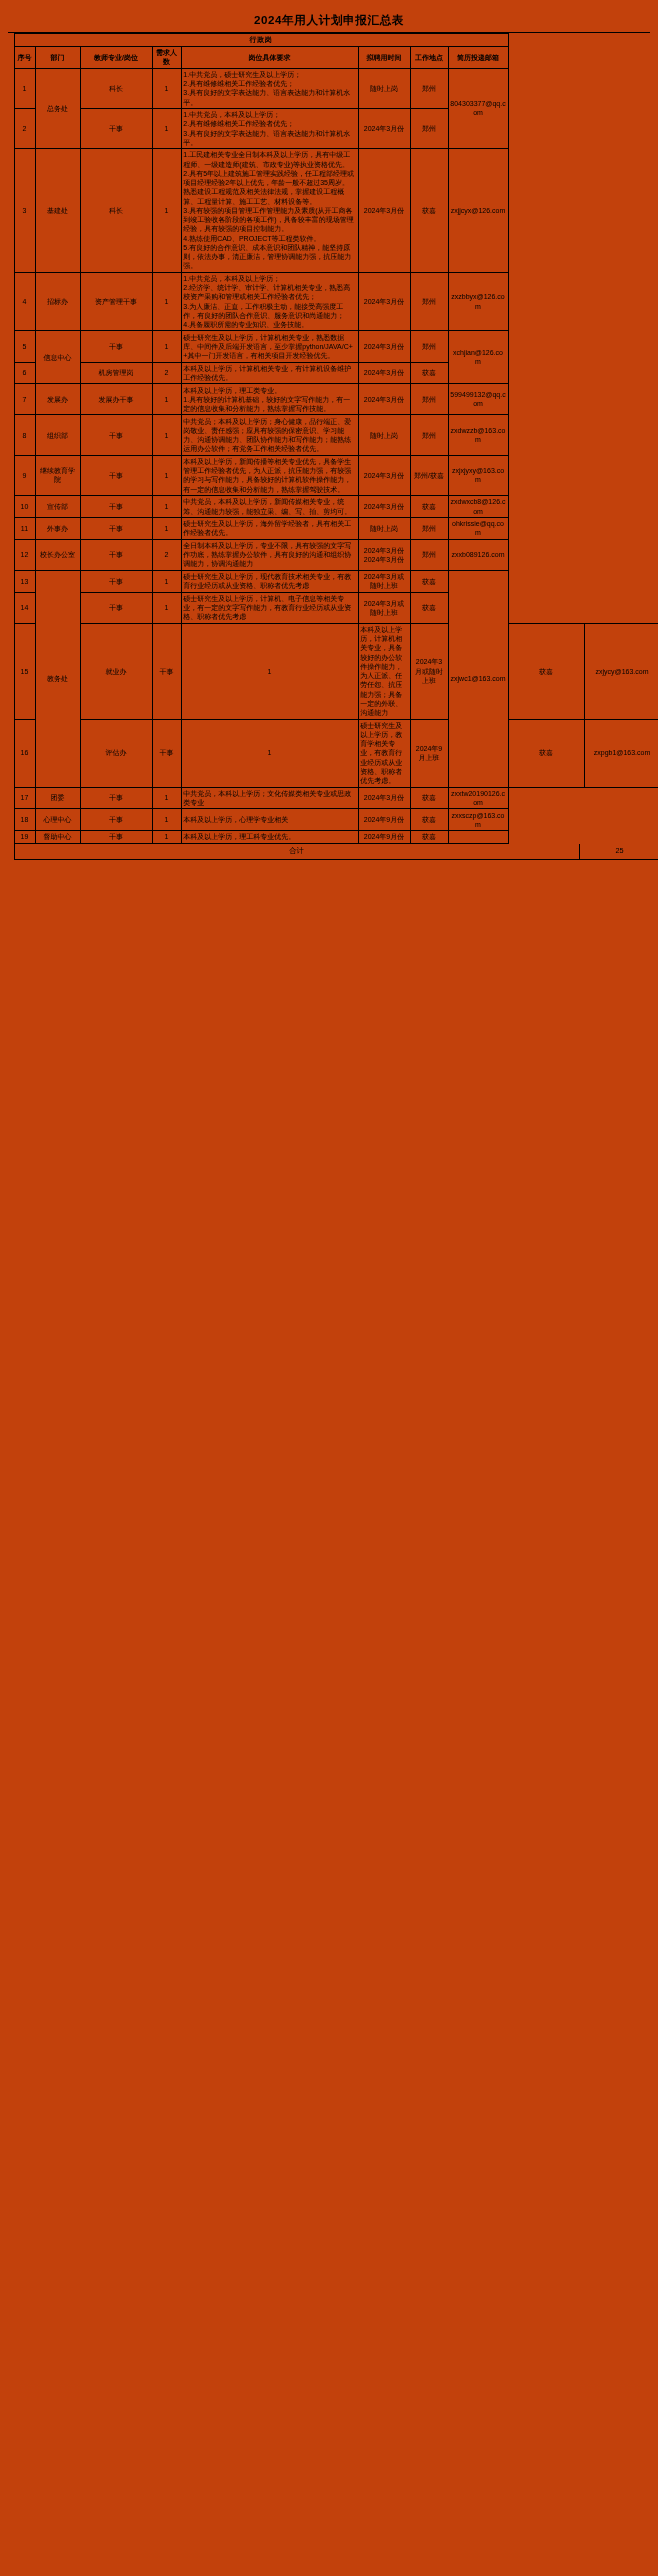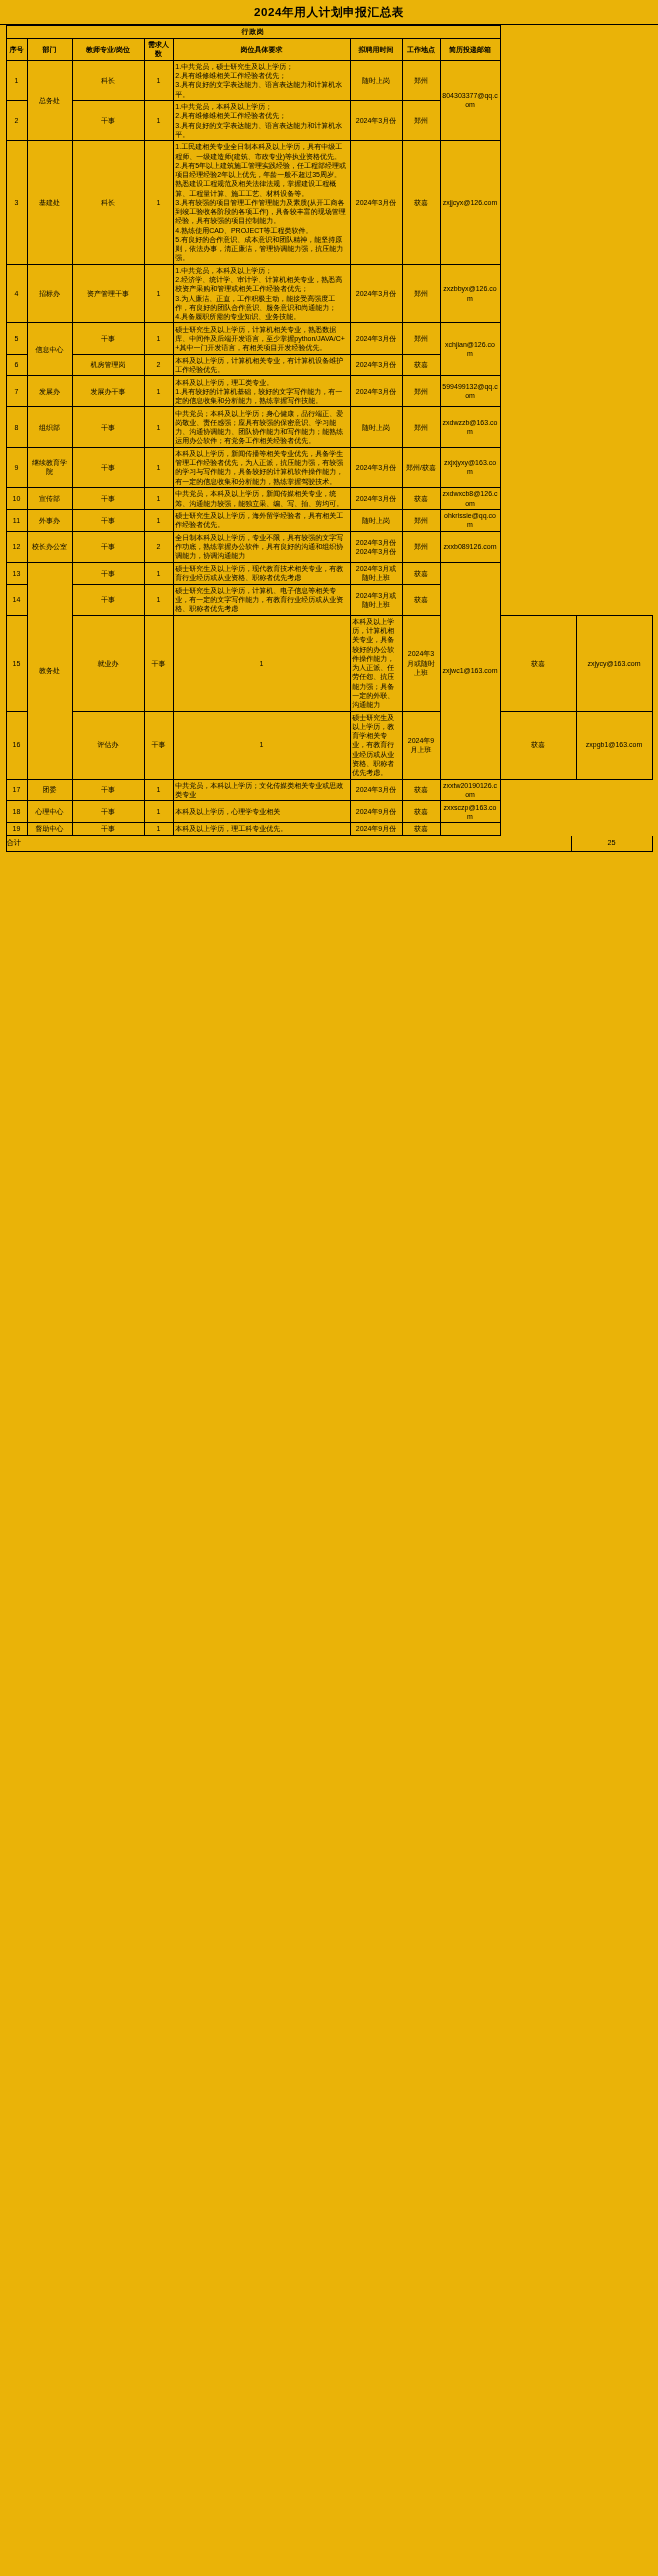--- a/index.html
+++ b/index.html
@@ -6,22 +6,22 @@
   body {
     margin: 0;
     padding: 0;
     background: #ffffff;
     font-family: "Liberation Sans", sans-serif;
     width: 658px;
   }
   .page {
     width: 658px;
     min-height: 2576px;
-    background: #eab308;
-    padding: 0;
+    background: #c2410c;
+    padding: 8px;
     position: relative;
   }
   .doc-title {
     text-align: center;
     font-size: 11.6px;
     font-weight: bold;
     letter-spacing: 0.6px;
     padding: 4.9px 0 4.3px 0;
     border-bottom: 0.9px solid #000;
     color: #000;
@@ -66,20 +66,21 @@
   .footer {
     display: flex;
     width: 647px;
     margin: 0 5.5px;
     border: 0.6px solid #000;
     border-top: none;
     font-size: 7.3px;
   }
   .footer .ftotal {
     flex: 1;
+    text-align: center;
     padding: 2.4px 0;
     border-right: 0.6px solid #000;
   }
   .footer .fnum {
     width: 80px;
     text-align: center;
     padding: 2.4px 0;
   }
   col.c-seq { width: 21px; }
   col.c-dept { width: 45px; }

